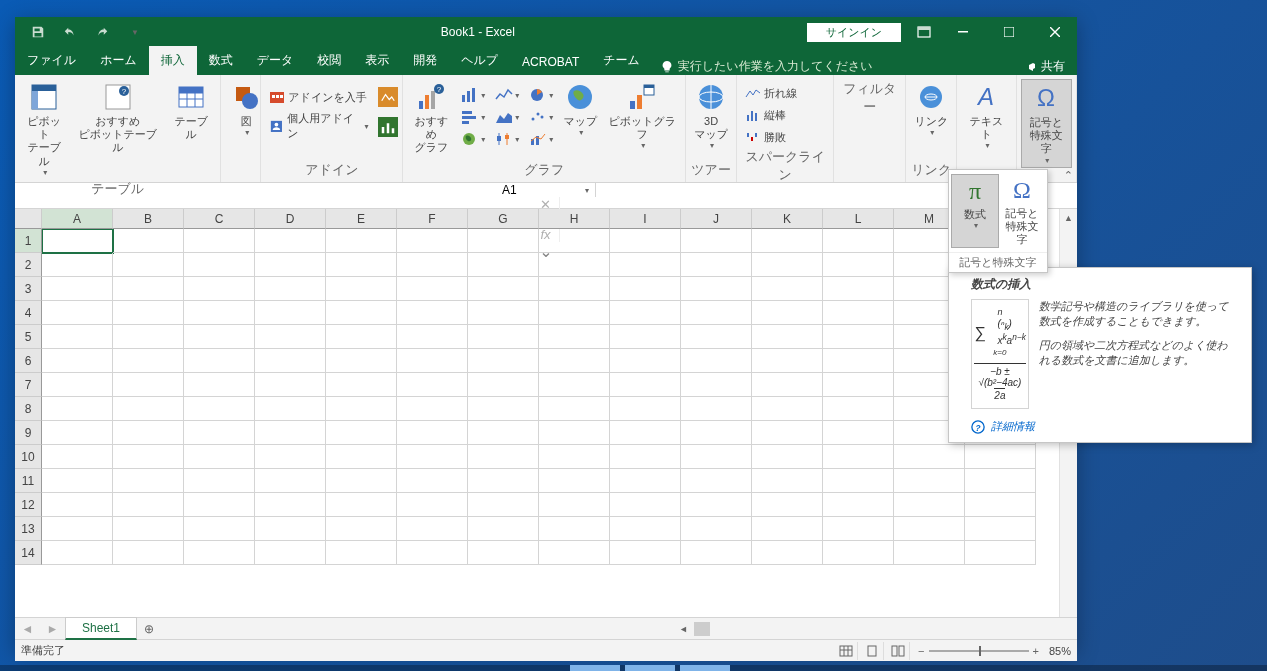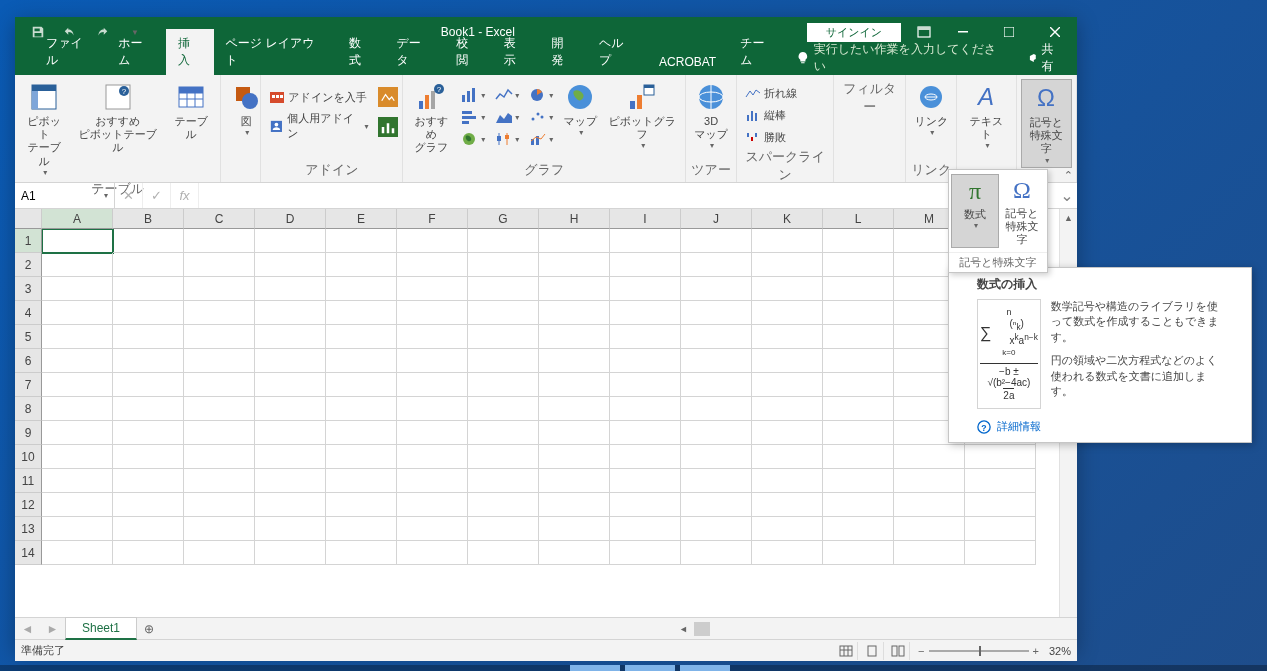--- a/index.html
+++ b/index.html
@@ -7,42 +7,42 @@
 .window { position: absolute; left: 15px; top: 17px; width: 1062px; height: 634px; background: #fff; box-shadow: 0 4px 20px rgba(0,0,0,0.3); }
 .titlebar { height: 30px; background: #0e6638; display: flex; align-items: center; color: #fff; font-size: 12px; }
 .titlebar-left { display: flex; align-items: center; gap: 2px; padding-left: 8px; }
 .tb-btn { width: 30px; height: 24px; display: flex; align-items: center; justify-content: center; color: #c9dcd0; }
 .tb-btn svg { width: 14px; height: 14px; }
 .titlebar-title { flex: 1; text-align: center; font-size: 12px; }
 .titlebar-right { display: flex; align-items: center; gap: 2px; }
 .signin-btn { background: #fff; color: #0e6638; padding: 1px 18px; font-size: 11px; border: 1px solid rgba(255,255,255,0.5); margin-right: 6px; }
 .win-btn { width: 44px; height: 30px; display: flex; align-items: center; justify-content: center; color: #fff; }
 .win-btn svg { width: 10px; height: 10px; }
-.tabbar { height: 28px; background: #0e6638; display: flex; align-items: flex-end; color: #fff; font-size: 12px; padding-left: 19px; }
+.tabbar { height: 28px; background: #0e6638; display: flex; align-items: flex-end; color: #fff; font-size: 12px; }
 .tab { padding: 6px 12px; cursor: pointer; }
 .tab.active { background: #f3f3f3; color: #0e6638; }
 .tell-me { display: flex; align-items: center; gap: 4px; padding: 0 8px; color: #d9ead3; font-size: 12px; }
 .tell-me svg { width: 14px; height: 14px; }
 .share-btn { margin-left: auto; padding: 0 12px; color: #fff; display: flex; align-items: center; gap: 3px; }
 .ribbon { height: 108px; background: #f3f3f3; border-bottom: 1px solid #d4d4d4; display: flex; }
 .rgroup { display: flex; flex-direction: column; border-right: 1px solid #e1e1e1; padding: 4px 4px 0 4px; height: 100%; }
 .rgroup-body { flex: 1; display: flex; align-items: flex-start; gap: 2px; }
 .rgroup-label { text-align: center; font-size: 13px; color: #666; padding: 1px 0 3px 0; }
 .big-btn { display: flex; flex-direction: column; align-items: center; justify-content: flex-start; padding: 2px 4px; min-width: 42px; text-align: center; font-size: 11px; color: #444; line-height: 1.2; cursor: pointer; }
 .big-btn .icon { width: 32px; height: 32px; margin-bottom: 2px; display: flex; align-items: center; justify-content: center; }
 .big-btn.selected { background: #d5d5d5; border: 1px solid #aaa; }
 .small-btn { display: flex; align-items: center; gap: 3px; font-size: 11px; color: #444; padding: 2px 4px; cursor: pointer; }
 .small-btn .icon { width: 16px; height: 16px; display: flex; align-items: center; justify-content: center; }
 .vstack { display: flex; flex-direction: column; gap: 2px; }
 .dd-arrow { font-size: 8px; color: #666; margin-left: 2px; }
 .chart-grid { display: grid; grid-template-columns: repeat(3, 32px); grid-auto-rows: 20px; gap: 2px; }
 .chart-grid div { display:flex; align-items:center; justify-content:center; }
 .ribbon-collapse { position: absolute; right: 4px; top: 152px; font-size: 11px; color: #666; cursor:pointer; }
 
-.formula-bar { height: 26px; border-bottom: 1px solid #d4d4d4; display: flex; align-items: center; background: #fff; }
+.formula-bar { height: 26px; border-bottom: 1px solid #d4d4d4; display: flex; align-items: center; background: #fff; flex-direction: column; }
 .name-box { width: 100px; border-right: 1px solid #d4d4d4; padding: 0 6px; font-size: 12px; display: flex; align-items: center; justify-content: space-between; height: 100%; }
 .name-box .dd-arrow { color: #666; }
 .fb-btn { width: 28px; display:flex; align-items:center; justify-content:center; height: 100%; color: #b0b0b0; font-size: 13px; border-right: 1px solid #eee; }
 .fx { font-style: italic; }
 .fb-input { flex: 1; padding: 0 6px; font-size: 12px; }
 .fb-expand { width: 20px; color: #888; text-align:center; }
 
 .grid-area { height: 408px; display: flex; position: relative; }
 .corner { width: 27px; height: 20px; background: #e6e6e6; border-right: 1px solid #ccc; border-bottom: 1px solid #999; position:absolute; left:0; top:0; }
 .col-headers { position:absolute; left:27px; top:0; height:20px; display:flex; }
@@ -73,21 +73,21 @@
 .zoom-slider { width: 100px; height:2px; background:#aaa; position:relative; }
 .zoom-slider::before { content:''; position:absolute; left:50%; top:-4px; width:2px; height:10px; background:#666; }
 
 .popup { position:absolute; left: 948px; top: 169px; width: 100px; background:#fff; border:1px solid #c6c6c6; box-shadow: 2px 2px 6px rgba(0,0,0,0.2); z-index:10; }
 .popup-body { display:flex; padding: 4px 2px; }
 .popup-item { flex:1; display:flex; flex-direction:column; align-items:center; font-size:11px; color:#444; padding:2px; line-height:1.2; text-align:center; }
 .popup-item.sel { background:#d5d5d5; border:1px solid #aaa; }
 .popup-item .pic { font-size: 24px; color: #31752f; font-family: Georgia, serif; margin-bottom:2px; }
 .popup-label { border-top:1px solid #eee; text-align:center; font-size:11px; color:#666; padding:2px 0; }
 
-.tooltip { position:absolute; left: 948px; top: 267px; width: 304px; background:#fff; border:1px solid #c6c6c6; box-shadow: 2px 2px 8px rgba(0,0,0,0.25); z-index:9; padding: 8px 28px; font-size: 11px; color:#444; }
+.tooltip { position:absolute; left: 948px; top: 267px; width: 304px; background:#fff; border:1px solid #c6c6c6; box-shadow: 2px 2px 8px rgba(0,0,0,0.25); z-index:9; padding: 8px 22px; font-size: 11px; color:#444;font-style:italic; }
 .tooltip-title { font-weight:bold; margin-bottom:6px; font-size:12px; }
 .tooltip-row { display:flex; gap:10px; }
 .tooltip-img { width: 92px; height: 110px; border: 1px solid #d4d4d4; display:flex; flex-direction:column; align-items:center; justify-content:space-around; font-family: "Cambria Math", Georgia, serif; color:#333; padding:6px 2px; font-size:11px; }
 .tooltip-text p { margin-bottom: 8px; line-height:1.4; }
 .tooltip-more { margin-top:10px; display:flex; align-items:center; gap:6px; color:#0066cc; cursor:pointer; }
 .tooltip-more svg { width:14px; height:14px; }
 
 .taskbar { position:absolute; left:0; bottom:0; width:100%; height:6px; background: rgba(0,0,0,0.3); }
 .task-item { position:absolute; bottom:0; height:6px; background:#7fb3e8; }
 svg { fill: currentColor; }
@@ -142,21 +142,20 @@
             <path d="M0 0l10 10M10 0L0 10" stroke="#fff" stroke-width="1.4"></path>
           </svg>
         </div>
     </div>
   </div>
 
   <div class="tabbar">
     <div class="tab">ファイル</div>
     <div class="tab">ホーム</div>
     <div class="tab active">挿入</div>
-    <div class="tab">ページ レイアウト</div>
     <div class="tab">数式</div>
     <div class="tab">データ</div>
     <div class="tab">校閲</div>
     <div class="tab">表示</div>
     <div class="tab">開発</div>
     <div class="tab">ヘルプ</div>
     <div class="tab">ACROBAT</div>
     <div class="tab">チーム</div>
     <div class="tell-me">
       <svg viewBox="0 0 16 16">
@@ -803,21 +802,21 @@
           <svg width="14" height="12" viewBox="0 0 14 12">
             <rect x="1" y="1" width="5" height="10" fill="none" stroke="#666"></rect>
             <rect x="8" y="1" width="5" height="10" fill="none" stroke="#666"></rect>
           </svg>
         </div>
     </div>
     <div class="zoom-ctl">
       <span style="color:#666">−</span>
       <div class="zoom-slider"></div>
       <span style="color:#666">+</span>
-      <span style="margin-left:6px">32%</span>
+      <span style="margin-left:6px">85%</span>
     </div>
   </div>
 
 </div>
 
 <div class="popup">
   <div class="popup-body">
     <div class="popup-item sel">
       <div class="pic">π</div>
       <span>数式</span>
@@ -832,21 +831,21 @@
   <div class="popup-label">記号と特殊文字</div>
 </div>
 
 <div class="tooltip">
   <div class="tooltip-title">数式の挿入</div>
   <div class="tooltip-row">
     <div class="tooltip-img">
       <div style="display:flex;align-items:center;gap:2px">
           <span style="font-size:9px">n</span>
         </div>
-      <div style="display:flex;align-items:center;font-size:16px">∑<span style="font-size:10px;margin-left:18px">(ⁿ<sub>k</sub>) x<sup>k</sup>a<sup>n−k</sup></span></div>
+      <div style="display:flex;align-items:center;font-size:16px">∑<span style="font-size:10px;margin-left:12px">(ⁿ<sub>k</sub>) x<sup>k</sup>a<sup>n−k</sup></span></div>
       <div style="font-size:8px">k=0</div>
       <div style="border-top:1px solid #333;font-size:10px;margin-top:4px;padding-top:2px;text-align:center">−b ± √(b²−4ac)<br><span style="border-top:1px solid #333;display:inline-block;padding-top:1px">2a</span></div>
     </div>
     <div class="tooltip-text">
       <p>数学記号や構造のライブラリを使って数式を作成することもできます。</p>
       <p>円の領域や二次方程式などのよく使われる数式を文書に追加します。</p>
     </div>
   </div>
   <div class="tooltip-more">
     <svg viewBox="0 0 16 16">

